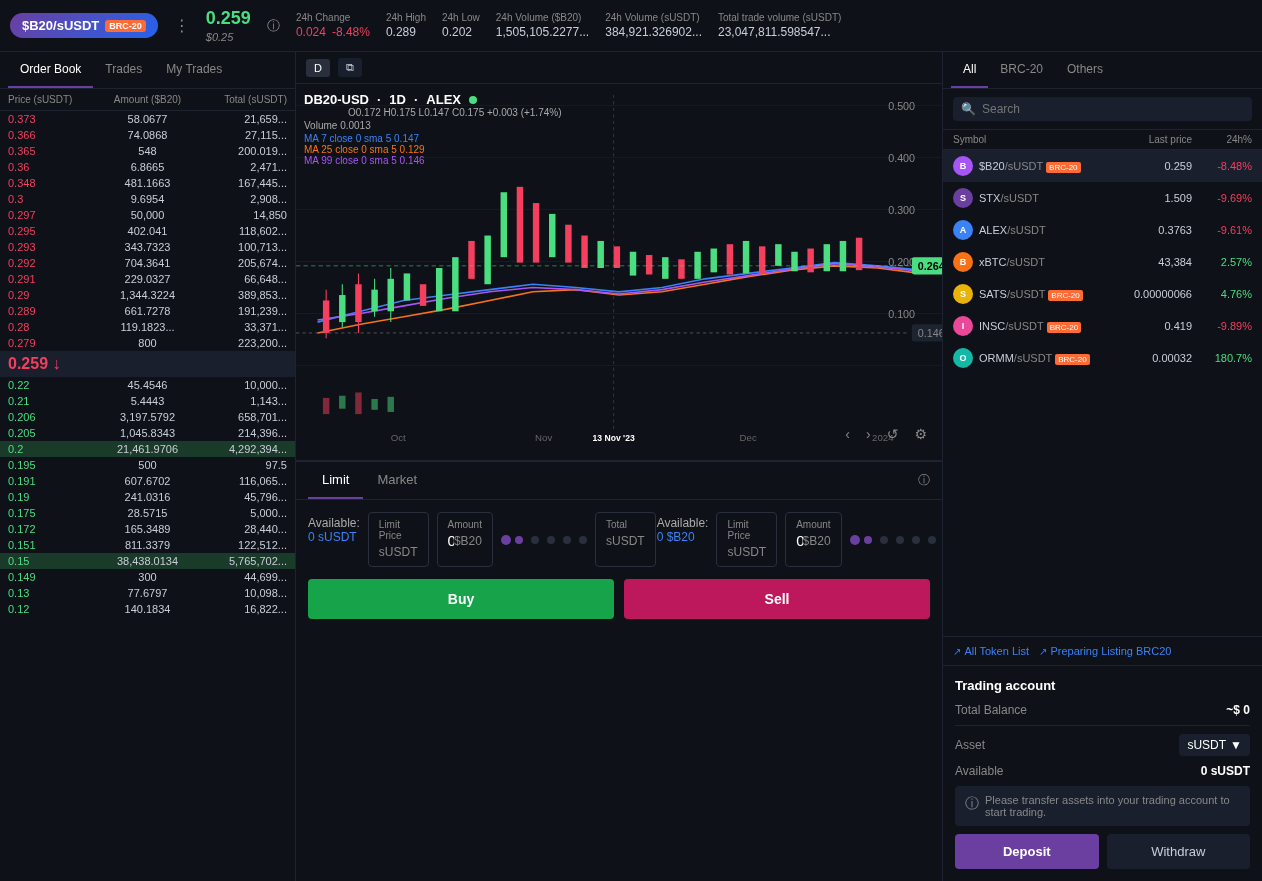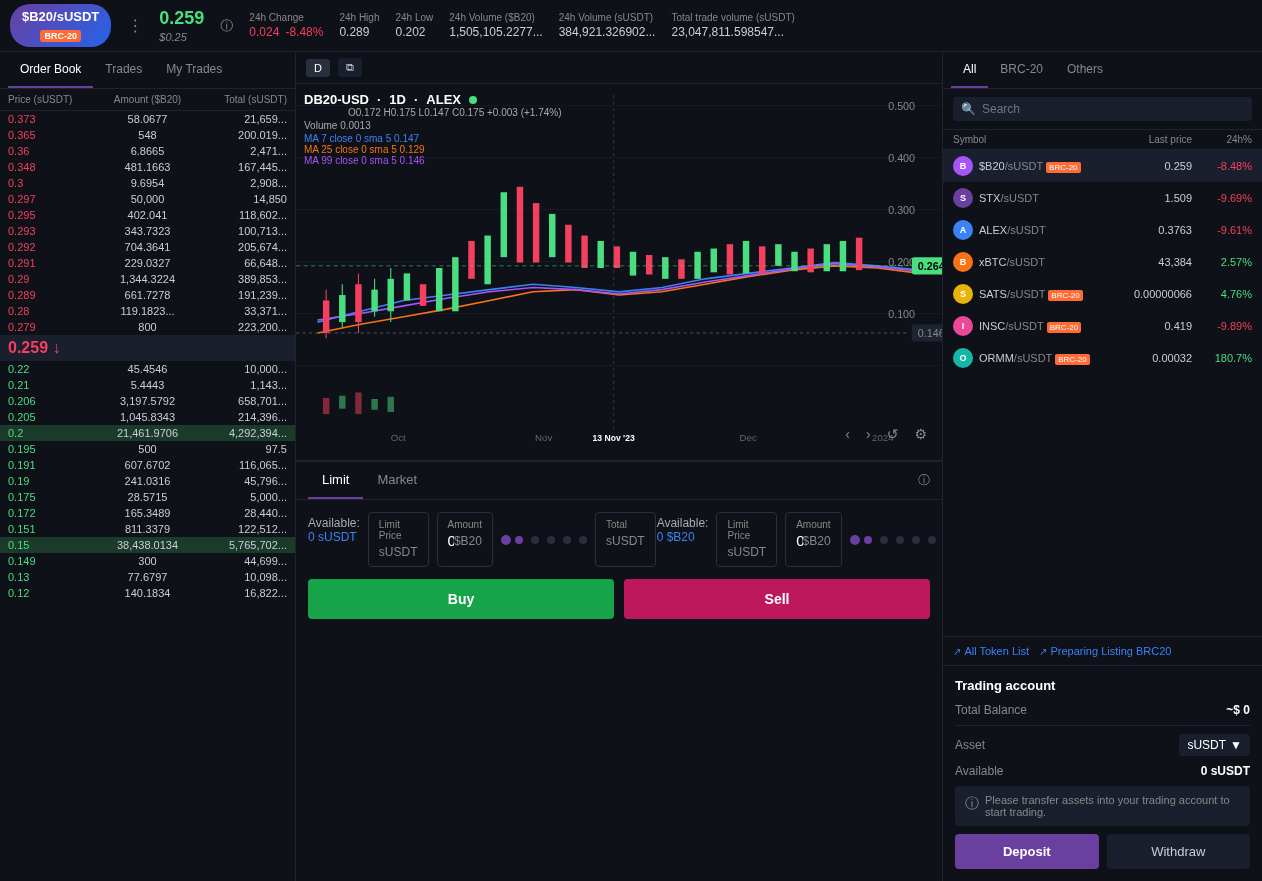--- a/index.html
+++ b/index.html
@@ -29,21 +29,20 @@
     .ticker-badge {
       background: linear-gradient(135deg, #6b3fa0, #2563eb);
       border-radius: 20px;
       padding: 5px 12px;
       font-weight: bold;
       font-size: 13px;
       color: #fff;
       display: flex;
       align-items: center;
       gap: 6px;
-      flex-direction: column;
     }
     .brc-tag {
       background: #ff6b35;
       border-radius: 3px;
       font-size: 9px;
       padding: 1px 4px;
       color: #fff;
     }
     .more-icon {
       color: #888;
@@ -552,20 +551,25 @@
       <span>Price (sUSDT)</span>
       <span>Amount ($B20)</span>
       <span>Total (sUSDT)</span>
     </div>
     <div class="order-book">
 
       <div class="order-row sell-row">
           <span>0.373</span>
           <span>58.0677</span>
           <span>21,659...</span>
+        </div>
+      <div class="order-row sell-row">
+          <span>0.366</span>
+          <span>74.0868</span>
+          <span>27,115...</span>
         </div>
       <div class="order-row sell-row">
           <span>0.365</span>
           <span>548</span>
           <span>200.019...</span>
         </div>
       <div class="order-row sell-row">
           <span>0.36</span>
           <span>6.8665</span>
           <span>2,471...</span>

